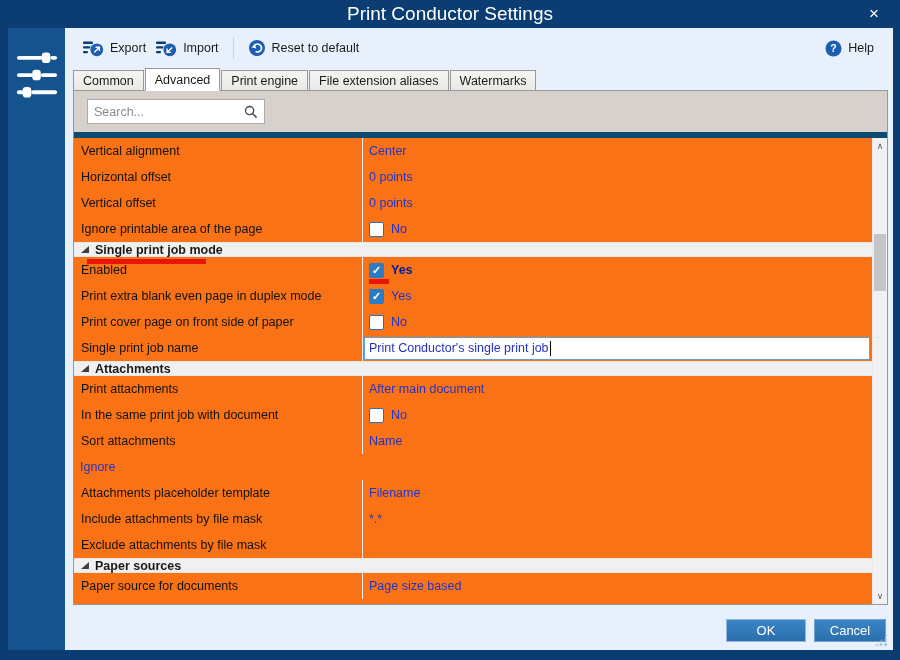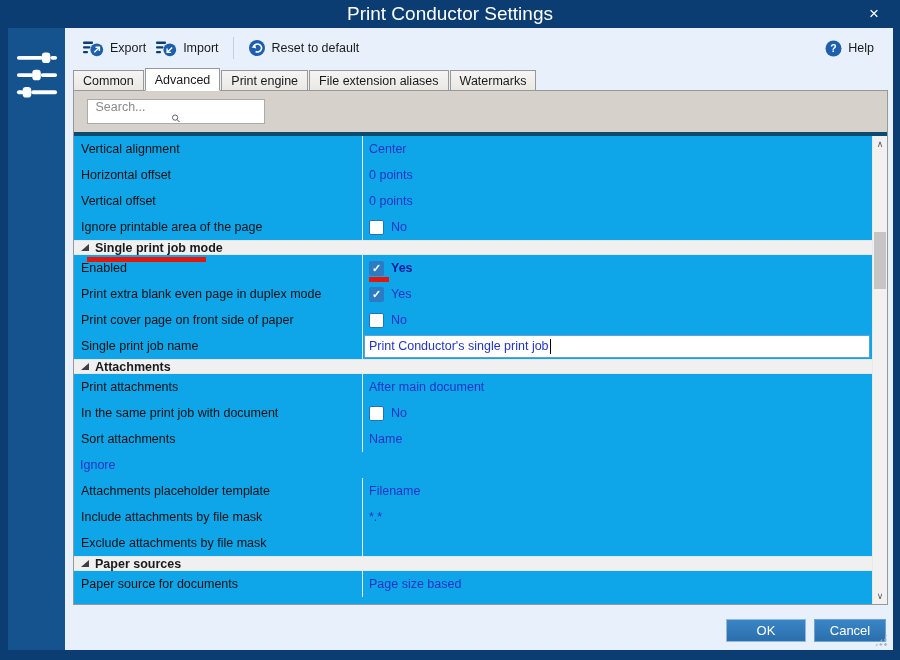--- a/index.html
+++ b/index.html
@@ -32,27 +32,27 @@
   .tab { height:20px; padding:0 9px; display:flex; align-items:center;
          background:linear-gradient(#F6F5F3,#EAE8E4); border:1px solid #989898; border-bottom:none;
          margin-right:1px; cursor:default; white-space:nowrap; }
   .tab.active { height:23px; background:#FFFFFF; margin-bottom:-1px; border-bottom:1px solid #fff; z-index:4; }
 
   
   .panel { position:absolute; left:8px; right:5px; top:62px; bottom:45px;
            background:#D6D2CB; border:1px solid #989898; }
   .search-row { height:41px; display:flex; align-items:center; padding-left:13px; }
   .search-box { width:178px; height:25px; background:#fff; border:1px solid #ABABAB;
-                display:flex; align-items:center; padding:0 6px;flex-direction:column; }
+                display:flex; align-items:center; padding:0 6px; }
   .search-box input { flex:1; border:none; outline:none; font-family:"Liberation Sans",sans-serif;
                       font-size:12.5px; color:#333; background:transparent; min-width:0; }
   .search-box input::placeholder { color:#8A8A8A; }
 
-  .table { position:absolute; left:0; right:0; top:41px; bottom:0; background:#0ea5e9;
-           border-top:4px solid #0c4a6e; display:flex; }
+  .table { position:absolute; left:0; right:0; top:41px; bottom:0; background:#f97316;
+           border-top:6px solid #0c4a6e; display:flex; }
   .rows { flex:1; overflow:hidden; }
 
   .row { height:26px; display:flex; }
   .cell-label { width:289px; display:flex; align-items:center; padding-left:7px;
                 border-right:1px solid #EDEDED; color:#111; }
   .cell-value { flex:1; display:flex; align-items:center; padding-left:6px; position:relative; }
   .cell-value.has-input { padding-left:1px; }
   .val-text { color:#2334C4; }
   .cell-value.bold .val-text { color:#001B9F; font-weight:bold; }
 

